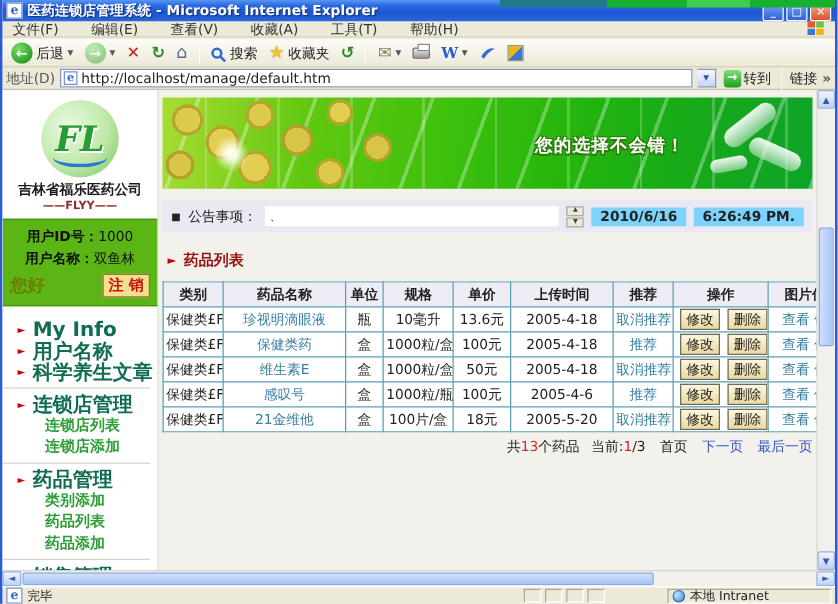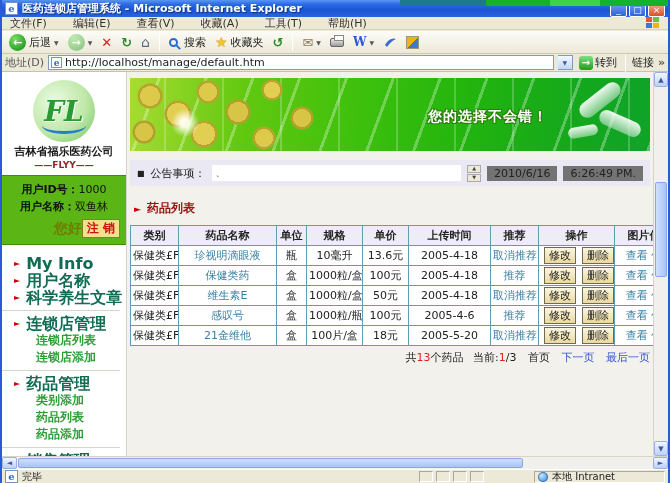--- a/index.html
+++ b/index.html
@@ -73,21 +73,21 @@
     background:radial-gradient(circle at 35% 35%,#eafbe2,#bfe8a8 55%,#6fc55e);}
   .logo-fl{position:absolute;inset:0;display:flex;align-items:center;justify-content:center;
     font-family:"DejaVu Serif",serif;font-style:italic;font-weight:bold;font-size:28px;color:#2a9a35;text-shadow:1px 1px 0 #fff;}
   .logo-circle::after{content:"";position:absolute;left:9px;right:9px;bottom:8px;height:14px;
     border-bottom:3px solid #2a7ad4;border-radius:50%;}
   .company-name{text-align:center;font-weight:bold;font-size:11px;color:#1a1a1a;}
   .company-abbr{text-align:center;font-size:9px;font-weight:bold;color:#8b2b2b;margin-top:1px;}
   .user-panel{margin-top:5px;background:#5ab515;border-top:1px solid #3f8f0a;border-bottom:1px solid #3f8f0a;padding:4px 6px 6px;}
   .u-row{margin:2px 0;font-weight:bold;color:#111;text-align:center;}
   .u-row .val{font-weight:normal;}
-  .u-greet{display:flex;align-items:center;justify-content:flex-end;margin-top:5px;}
+  .u-greet{display:flex;align-items:center;justify-content:space-between;margin-top:5px;}
   .greeting{color:#6f7d00;font-size:14px;font-weight:bold;}
   .logout-btn{background:#f2e08c;border:1px solid #8a7a30;color:#cc1111;font-weight:bold;padding:0 4px;font-size:12px;cursor:pointer;}
   .side-menu{padding:8px 0 0 12px;}
   .m-item{display:flex;align-items:center;gap:6px;margin:4px 0;line-height:13px;cursor:pointer;}
   .m-item .arr{color:#cc0000;font-size:8px;}
   .m-item.top .lbl{color:#106c52;font-weight:bold;font-size:16px;}
   .m-item.sub{padding-left:22px;}
   .m-item.sub .lbl{color:#2e9e36;font-weight:bold;font-size:12px;}
   .m-div{border-top:1px solid #d5d5cc;margin:6px 6px 6px -12px;}
   
@@ -112,21 +112,21 @@
   .capsule{position:absolute;border-radius:9px;background:linear-gradient(180deg,rgba(255,255,255,.92),rgba(200,230,210,.55));}
   .cap1{width:48px;height:16px;right:26px;top:14px;transform:rotate(-38deg);}
   .cap2{width:44px;height:15px;right:8px;top:38px;transform:rotate(24deg);}
   .cap3{width:30px;height:11px;right:52px;top:48px;transform:rotate(-10deg);}
   .announce{margin:9px 3px 0 3px;background:#e9e8f3;height:26px;display:flex;align-items:center;gap:6px;padding:0 7px;}
   .bullet{font-size:8px;color:#222;}
   .marquee{flex:1;max-width:300px;height:16px;background:#fff;padding:0 4px;display:flex;align-items:center;font-size:10px;color:#444;}
   .spin{display:flex;flex-direction:column;gap:1px;}
   .spin-btn{width:14px;height:8px;background:#ece9d8;border:1px solid #aaa;font-size:5px;color:#444;
     display:flex;align-items:center;justify-content:center;line-height:1;}
-  .ann-date,.ann-time{background:#737373;padding:1px 7px;color:#222;}
+  .ann-date,.ann-time{background:#7dd3fc;padding:1px 7px;color:#222;font-weight:bold;}
   .ann-date{margin-left:auto;}
   .section-head{margin:14px 3px 0 7px;display:flex;align-items:center;gap:6px;}
   .section-head .arr{color:#cc0000;font-size:9px;}
   .section-title{color:#9b1111;font-weight:bold;font-size:12px;}
   .table-clip{width:623px;overflow:hidden;margin-top:8px;}
   table.drugs{border-collapse:collapse;table-layout:fixed;width:554px;background:#fff;margin-left:3px;}
   table.drugs th,table.drugs td{border:1px solid #5b9fb3;height:20px;text-align:center;padding:0 2px;
     overflow:hidden;white-space:nowrap;font-size:11px;}
   table.drugs th{background:#eeedf6;font-weight:bold;color:#222;}
   a.tlink{color:#377fa3;text-decoration:none;cursor:pointer;}

